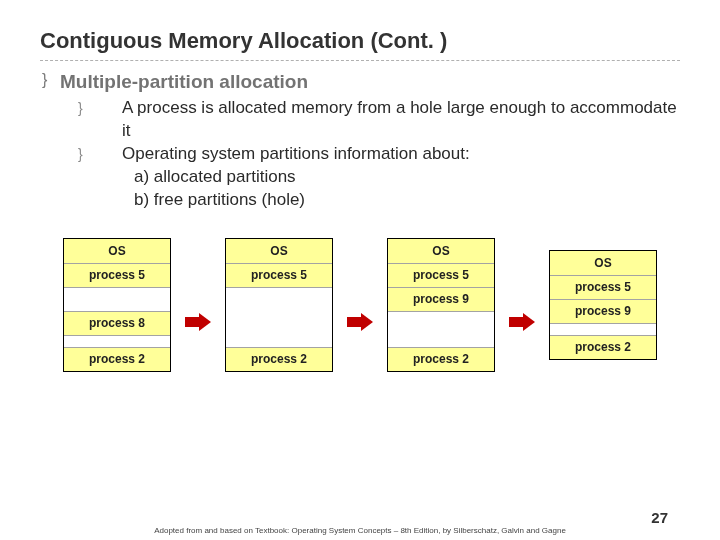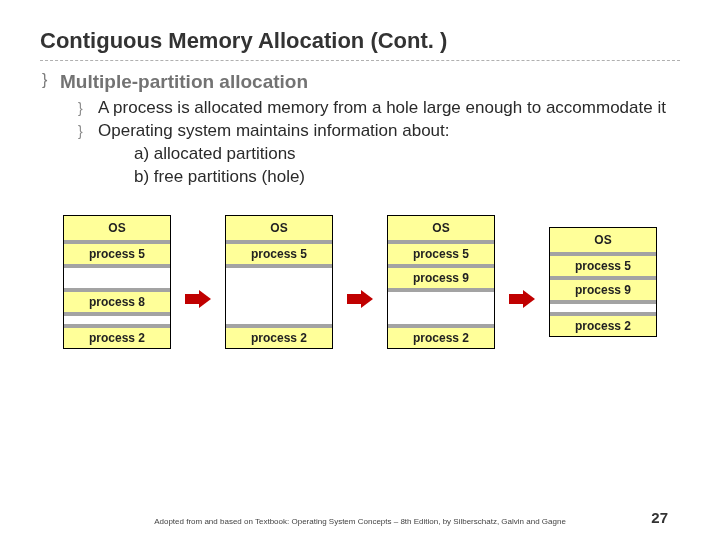--- a/index.html
+++ b/index.html
@@ -56,21 +56,21 @@
     line-height: 1.35;
     color: #2a2a2a;
   }
   .lvl2 .bullet {
     width: 20px;
     flex-shrink: 0;
     color: #8a8a8a;
     font-size: 14px;
     padding-top: 2px;
   }
-  .lvl2-body { flex: 1; }
+  .lvl2-body { flex: 1; margin-left: 24px; }
   .subline {
     padding-left: 56px;
     font-size: 17px;
     line-height: 1.35;
     color: #2a2a2a;
   }
 
   .diagram {
     display: flex;
     justify-content: center;
@@ -79,21 +79,21 @@
     margin-top: 26px;
     padding: 0 0 0 0;
   }
   .memcol {
     width: 108px;
     border: 1px solid #000;
     display: flex;
     flex-direction: column;
   }
   .cell {
-    border-top: 4px solid #a3a3a3;
+    border-top: 1px solid #a3a3a3;
     font-size: 12px;
     text-align: center;
     display: flex;
     align-items: center;
     justify-content: center;
     font-weight: bold;
     color: #222;
   }
   .cell:first-child { border-top: none; }
   .os   { height: 24px; background: #ffff99; }
@@ -120,21 +120,21 @@
     position: absolute;
     left: 14px; top: 0;
     width: 0; height: 0;
     border-top: 9px solid transparent;
     border-bottom: 9px solid transparent;
     border-left: 12px solid #c00000;
   }
 
   .footer {
     position: absolute;
-    bottom: 13px;
+    bottom: 4px;
     left: 0; right: 0;
     text-align: center;
     font-size: 8px;
     color: #444;
     line-height: 1.2;
   }
   .pagenum {
     position: absolute;
     bottom: 14px;
     right: 52px;
@@ -158,21 +158,21 @@
       <span class="lvl1-text">Multiple-partition allocation</span>
     </div>
 
     <div class="lvl2-wrap">
       <div class="lvl2">
         <span class="bullet">}</span>
         <span class="lvl2-body">A process is allocated memory from a hole large enough to accommodate it</span>
       </div>
       <div class="lvl2">
         <span class="bullet">}</span>
-        <span class="lvl2-body">Operating system maintains information about:</span>
+        <span class="lvl2-body">Operating system partitions information about:</span>
       </div>
       <div class="subline">a) allocated partitions</div>
       <div class="subline">b) free partitions (hole)</div>
     </div>
   </div>
 
   <div class="diagram">
 
     <div class="memcol">
       <div class="cell os">OS</div>

